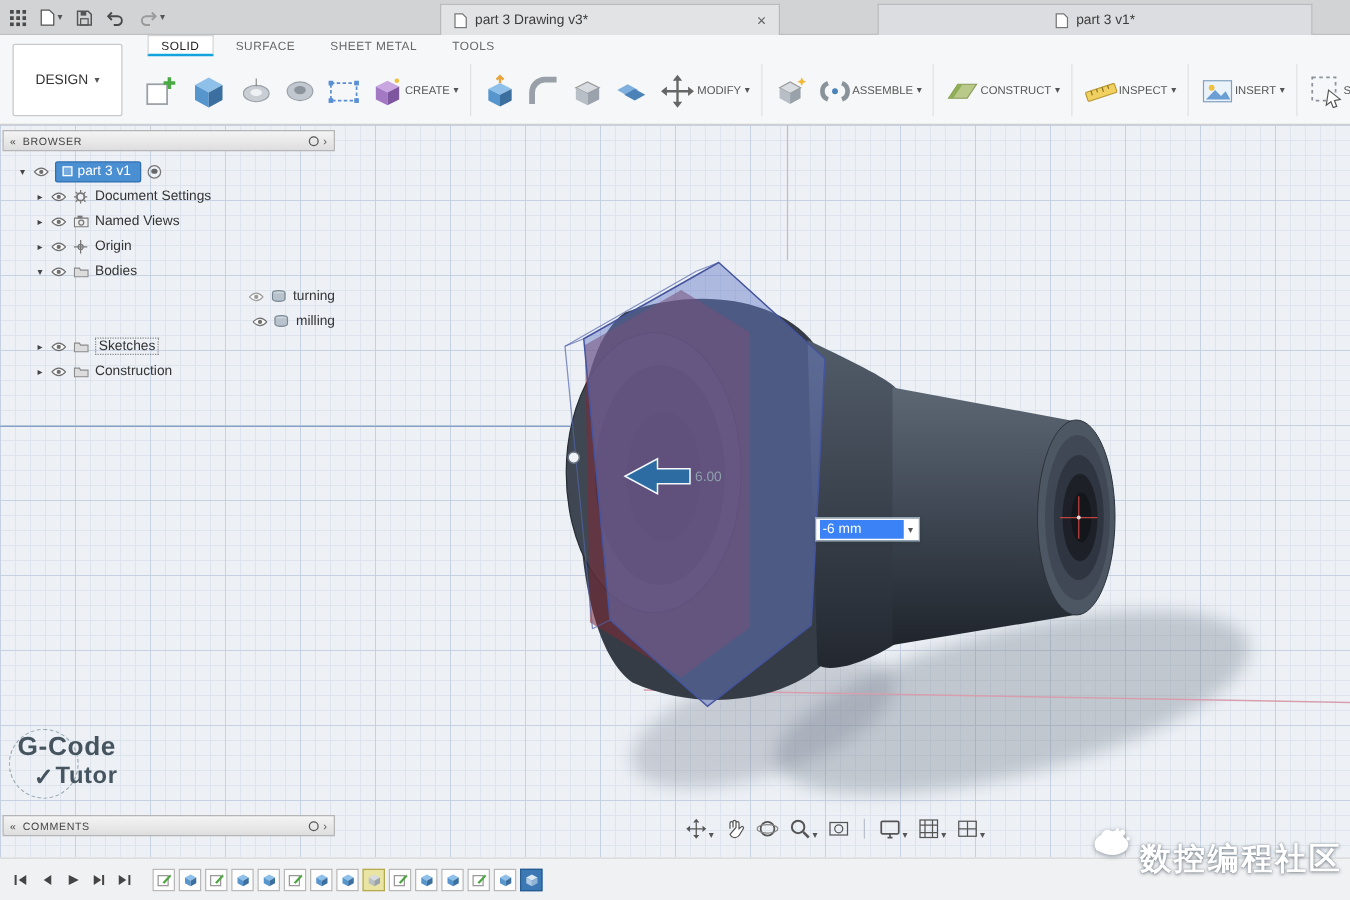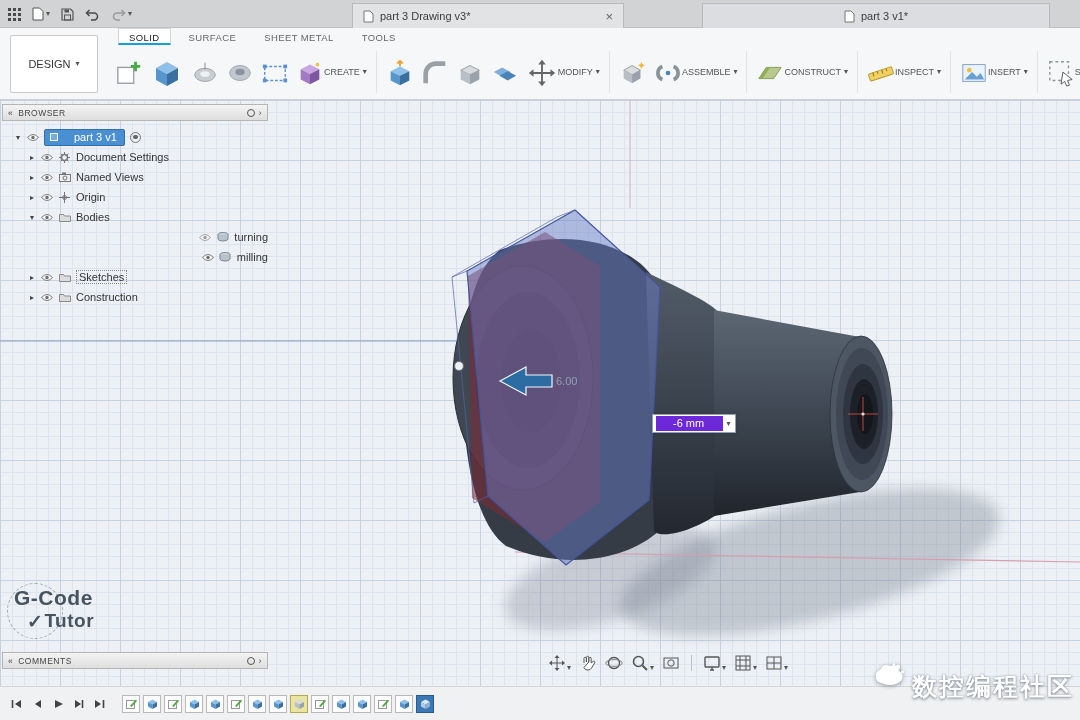--- a/index.html
+++ b/index.html
@@ -46,29 +46,29 @@
   .ph-dot { width:8px; height:8px; border:1.4px solid #555; border-radius:50%; }
   .ph-chev { font-size:9px; color:#555; }
   .tree { padding-top:6px; }
   .trow { height:20px; display:flex; align-items:center; gap:5px; font-size:11px; color:#333; cursor:pointer; }
   .tri { width:8px; font-size:8px; color:#444; text-align:center; }
   .root { padding-left:12px; }
   .lvl1 { padding-left:26px; }
   .lvl2 { padding-left:58px;justify-content:flex-end; }
   .eye { display:flex; }
   .nico { display:flex; width:13px; justify-content:center; }
-  .pill { display:flex; align-items:center; gap:16px; background:#4a8fd2; border:1px solid #2f6faf; border-radius:2px; color:#fff; padding:1px 7px 2px 5px; font-size:11px; }
+  .pill { display:flex; align-items:center; gap:4px; background:#4a8fd2; border:1px solid #2f6faf; border-radius:2px; color:#fff; padding:1px 7px 2px 5px; font-size:11px; }
   .pill-ico { width:8px; height:8px; border:1.2px solid #fff; background:rgba(255,255,255,.25); }
   .radio { width:11px; height:11px; border:1.2px solid #777; border-radius:50%; position:relative; }
   .radio::after { content:""; position:absolute; inset:2.2px; background:#666; border-radius:50%; }
   .lbl.dashed { border:1px dotted #8a8a8a; padding:0 2px; }
 
   
   .dim-input { position:absolute; left:652px; top:314px; width:84px; height:19px; background:#fff; border:1px solid #90a2b2; box-shadow:0 1px 3px rgba(40,50,60,.3); display:flex; align-items:center; padding:1px 1px 1px 3px; z-index:15; }
-  .dim-value { flex:1; background:#6d28d9; color:#fff; font-size:11px; padding:0 17px; line-height:15px; }
+  .dim-value { flex:1; background:#3b82f6; color:#fff; font-size:11px; padding:0 2px; line-height:15px; }
   .dim-caret { width:11px; text-align:center; font-size:8px; color:#555; }
 
   
   .comments-bar { position:absolute; left:2px; top:552px; width:266px; z-index:12; }
   .nav-toolbar { position:absolute; left:548px; top:554px; display:flex; align-items:center; gap:8px; z-index:12; }
   .nav-btn { display:flex; align-items:flex-end; gap:1px; cursor:pointer; }
   .nav-sep { width:1px; height:16px; background:#b9c2cc; margin:0 3px; }
 
   
   .gcode-wm { position:absolute; left:14px; top:486px; z-index:8; color:#45545f; }

